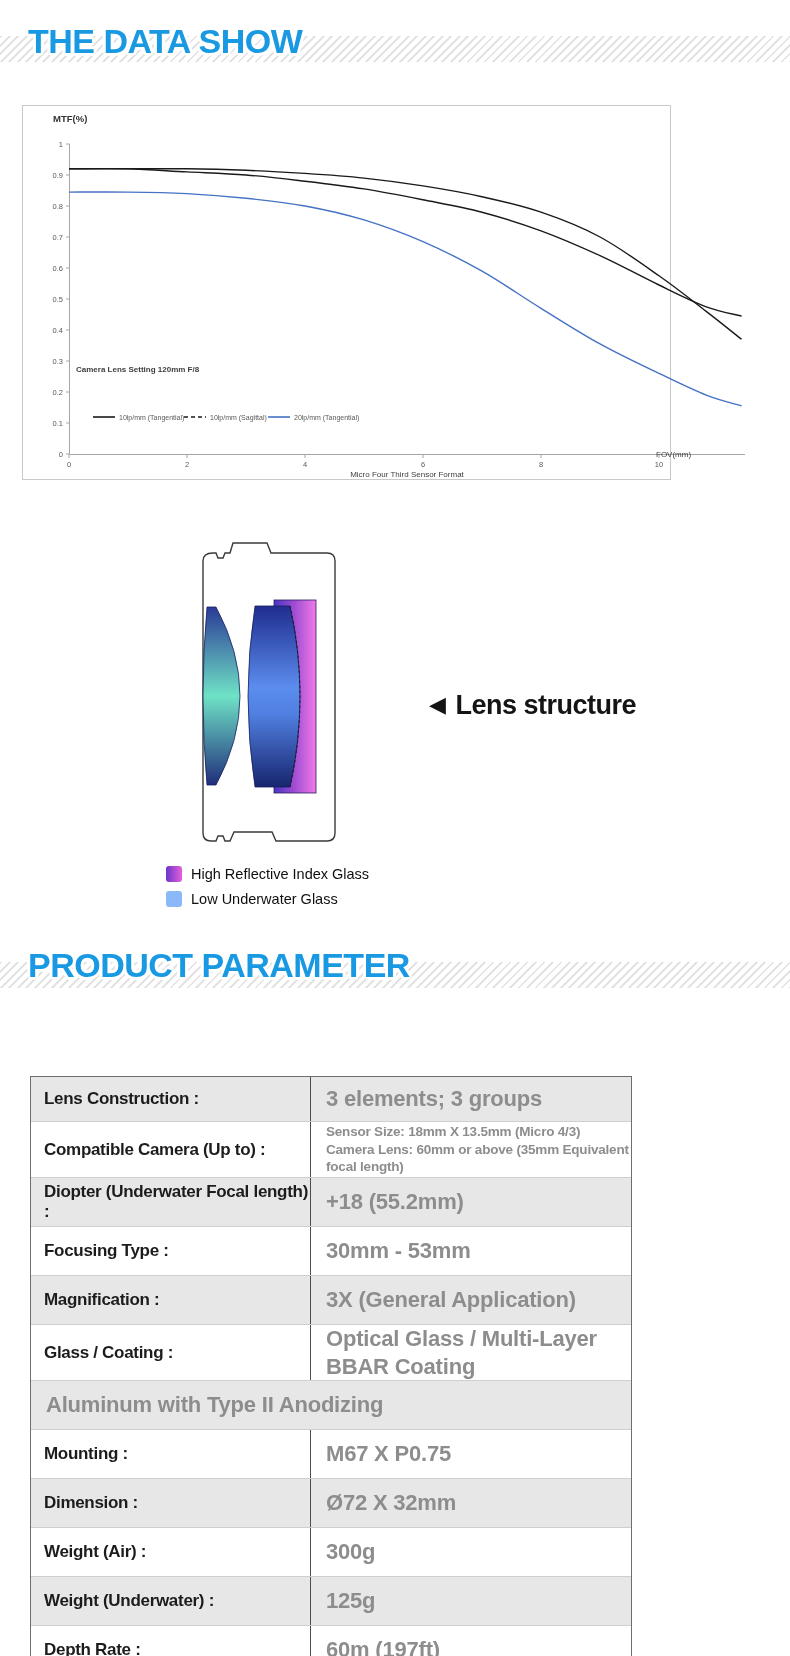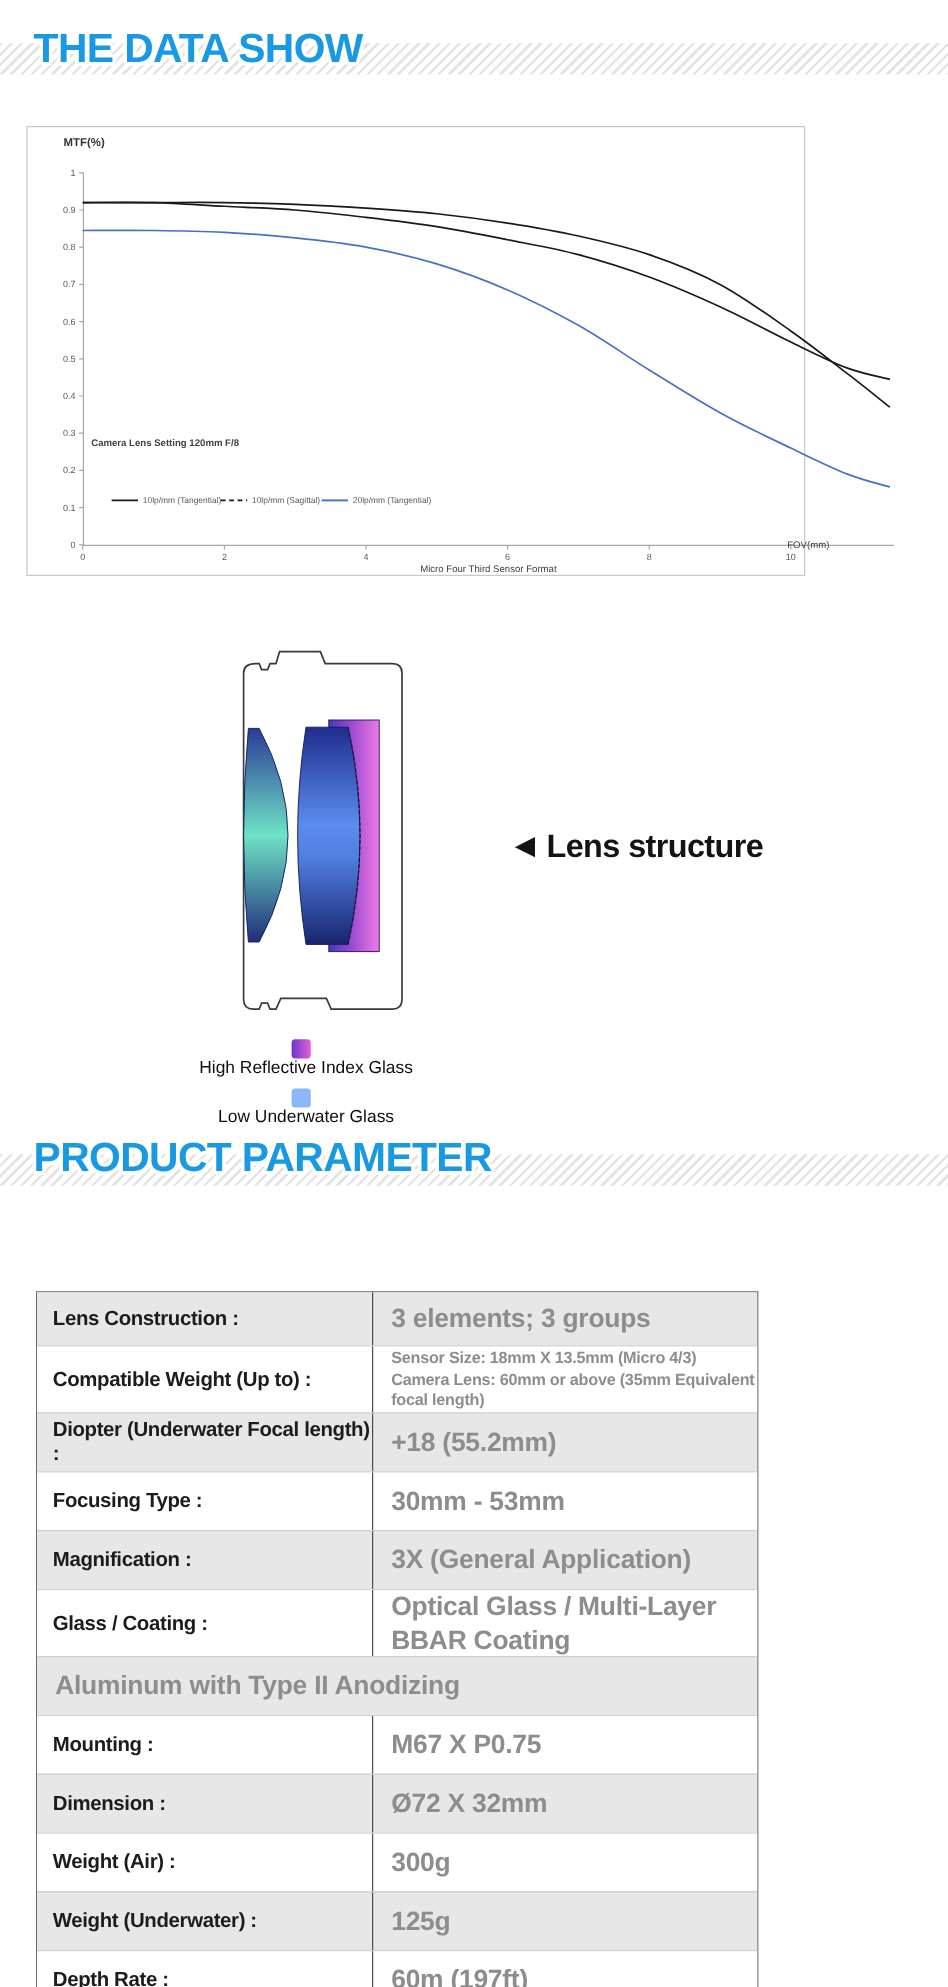--- a/index.html
+++ b/index.html
@@ -31,21 +31,21 @@
   .leglbl{font-size:7px;fill:#595959;}
   .axlbl{font-size:8px;fill:#404040;}
 
   
   #lens-diagram{position:absolute;left:190px;top:535px;width:170px;height:320px;}
   #lens-caption{position:absolute;left:429px;top:690px;font-size:27px;font-weight:bold;
     color:#141414;letter-spacing:-0.5px;white-space:nowrap;}
   #lens-caption .arr{font-size:22px;vertical-align:2px;margin-right:10px;}
 
   #glass-legend{position:absolute;left:166px;top:866px;}
-  .gl-row{display:flex;align-items:center;margin-bottom:9px;flex-direction:column;}
+  .gl-row{display:flex;align-items:center;margin-bottom:9px;}
   .gl-swatch{width:16px;height:16px;border-radius:3px;margin-right:9px;flex:0 0 auto;}
   .swatch-hri{background:linear-gradient(90deg,#6a35cc,#e560da);}
   .swatch-ld{background:#8ab8f8;}
   .gl-label{font-size:14.5px;color:#0f0f0f;}
 
   
   #parameter-table{position:absolute;left:30px;top:1076px;width:602px;
     border:1px solid #6e6e6e;box-sizing:border-box;}
   .t-row{display:flex;min-height:48px;border-top:1px solid #cfcfcf;}
   .t-row:first-child{border-top:none;min-height:44px;}
@@ -166,21 +166,21 @@
 
   <div class="stripe-band band-2"></div>
   <h1 class="section-title title-2">PRODUCT PARAMETER</h1>
 
   <div id="parameter-table">
       <div class="t-row gray">
         <div class="t-label">Lens Construction :</div>
         <div class="t-value">3 elements; 3 groups</div>
       </div>
       <div class="t-row white small">
-        <div class="t-label">Compatible Weight (Up to) :</div>
+        <div class="t-label">Compatible Camera (Up to) :</div>
         <div class="t-value">Sensor Size: 18mm X 13.5mm (Micro 4/3)
 Camera Lens: 60mm or above (35mm Equivalent  focal length)</div>
       </div>
       <div class="t-row gray">
         <div class="t-label">Diopter (Underwater Focal length) :</div>
         <div class="t-value">+18 (55.2mm)</div>
       </div>
       <div class="t-row white">
         <div class="t-label">Focusing Type :</div>
         <div class="t-value">30mm - 53mm</div>

